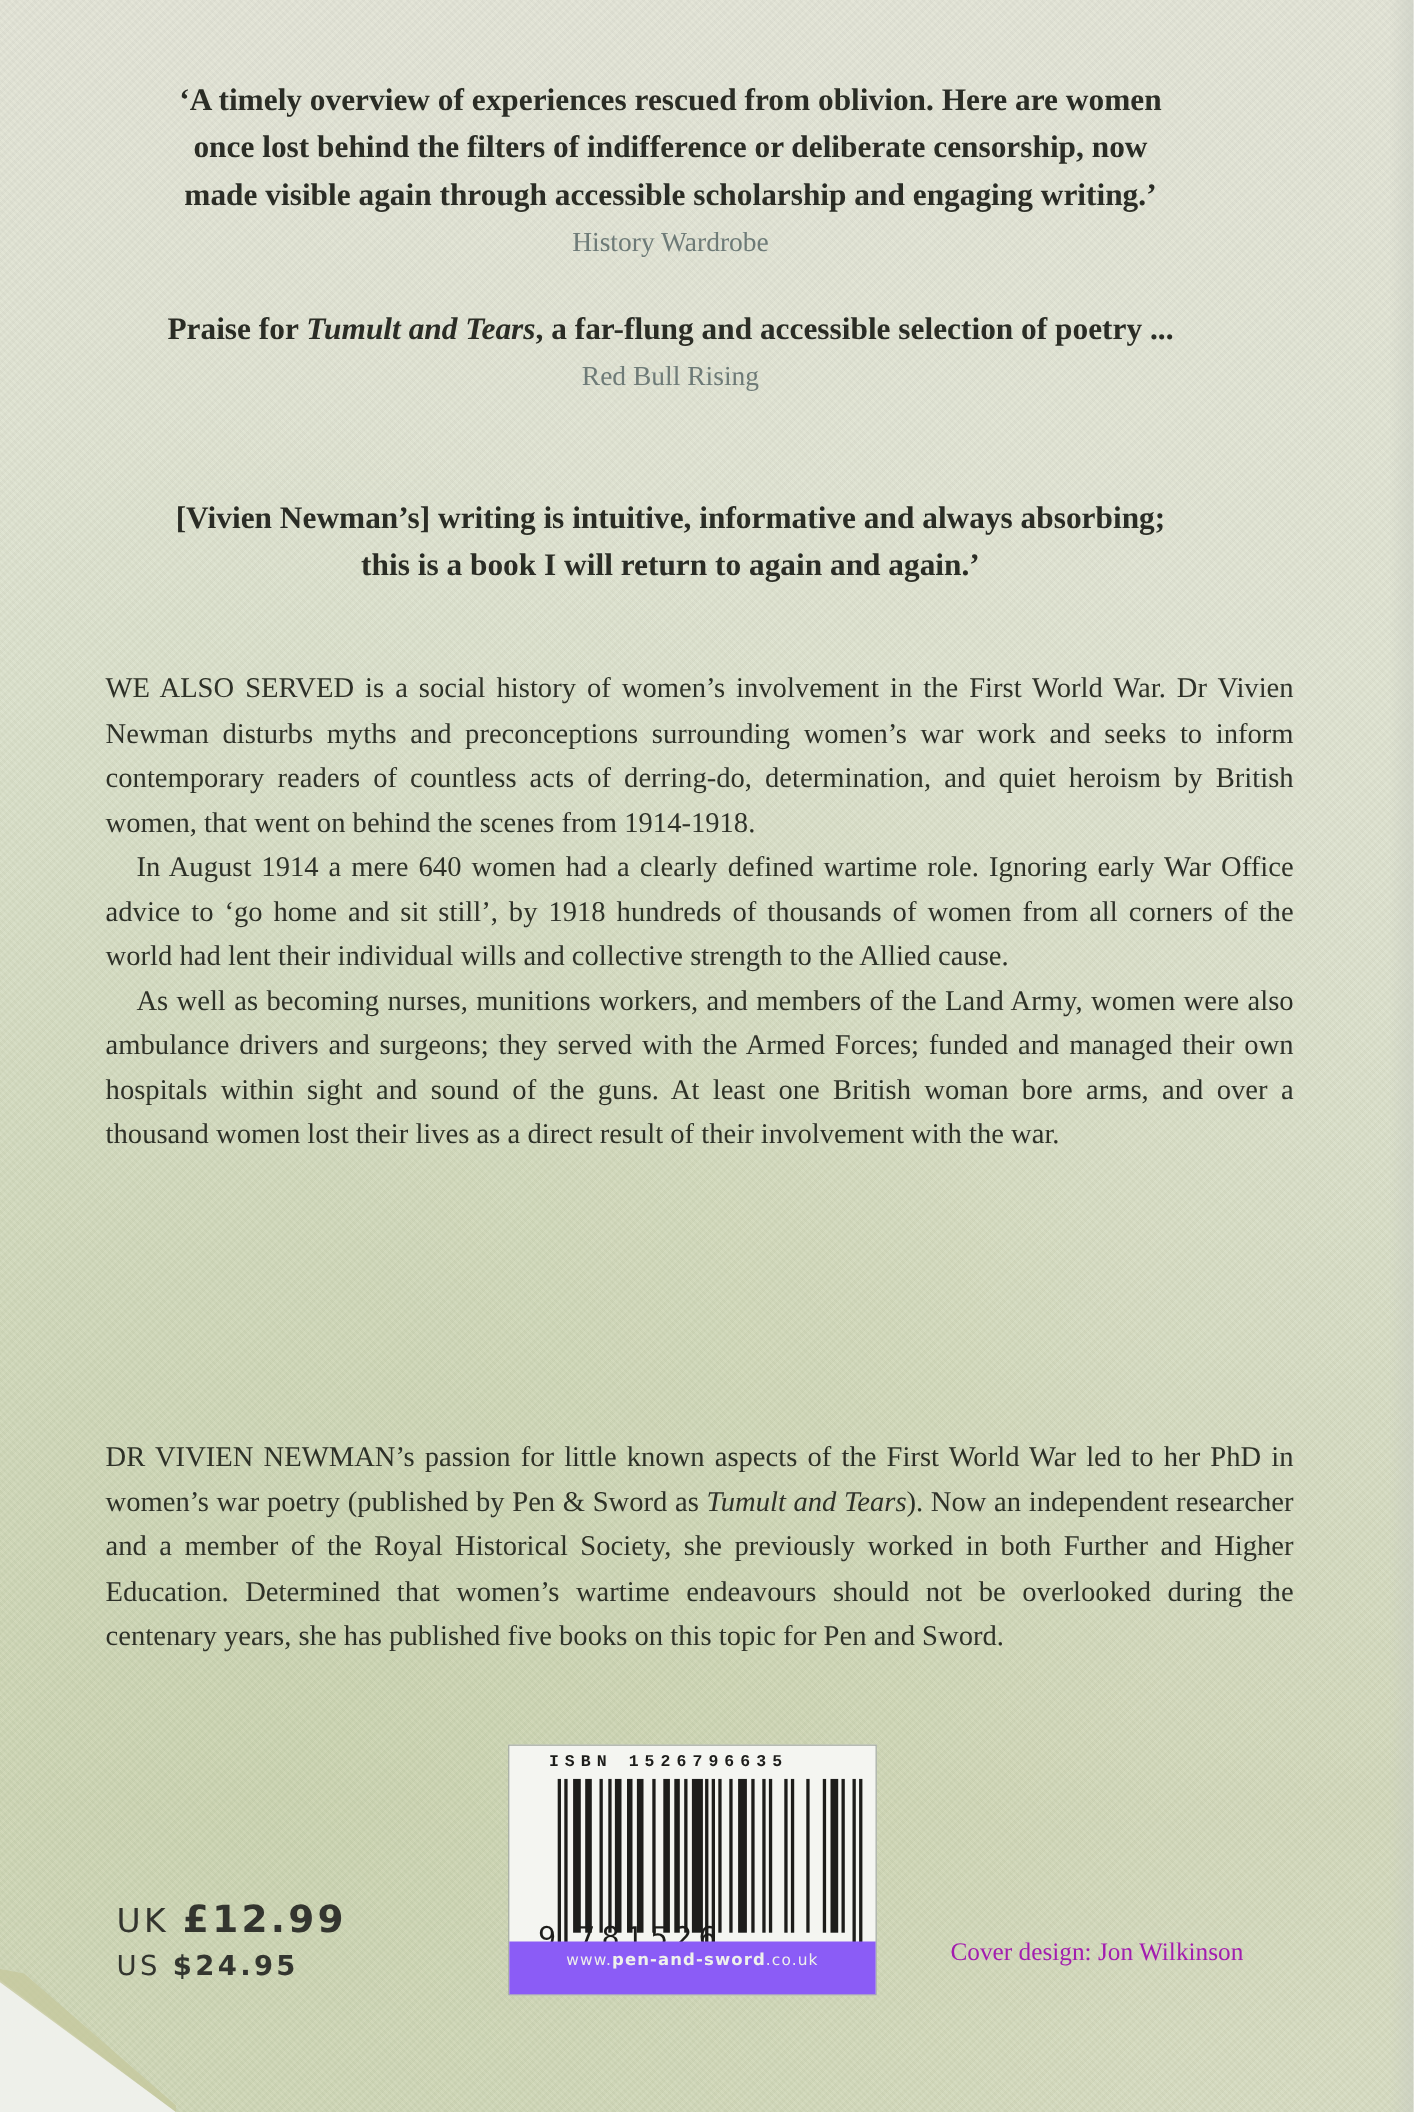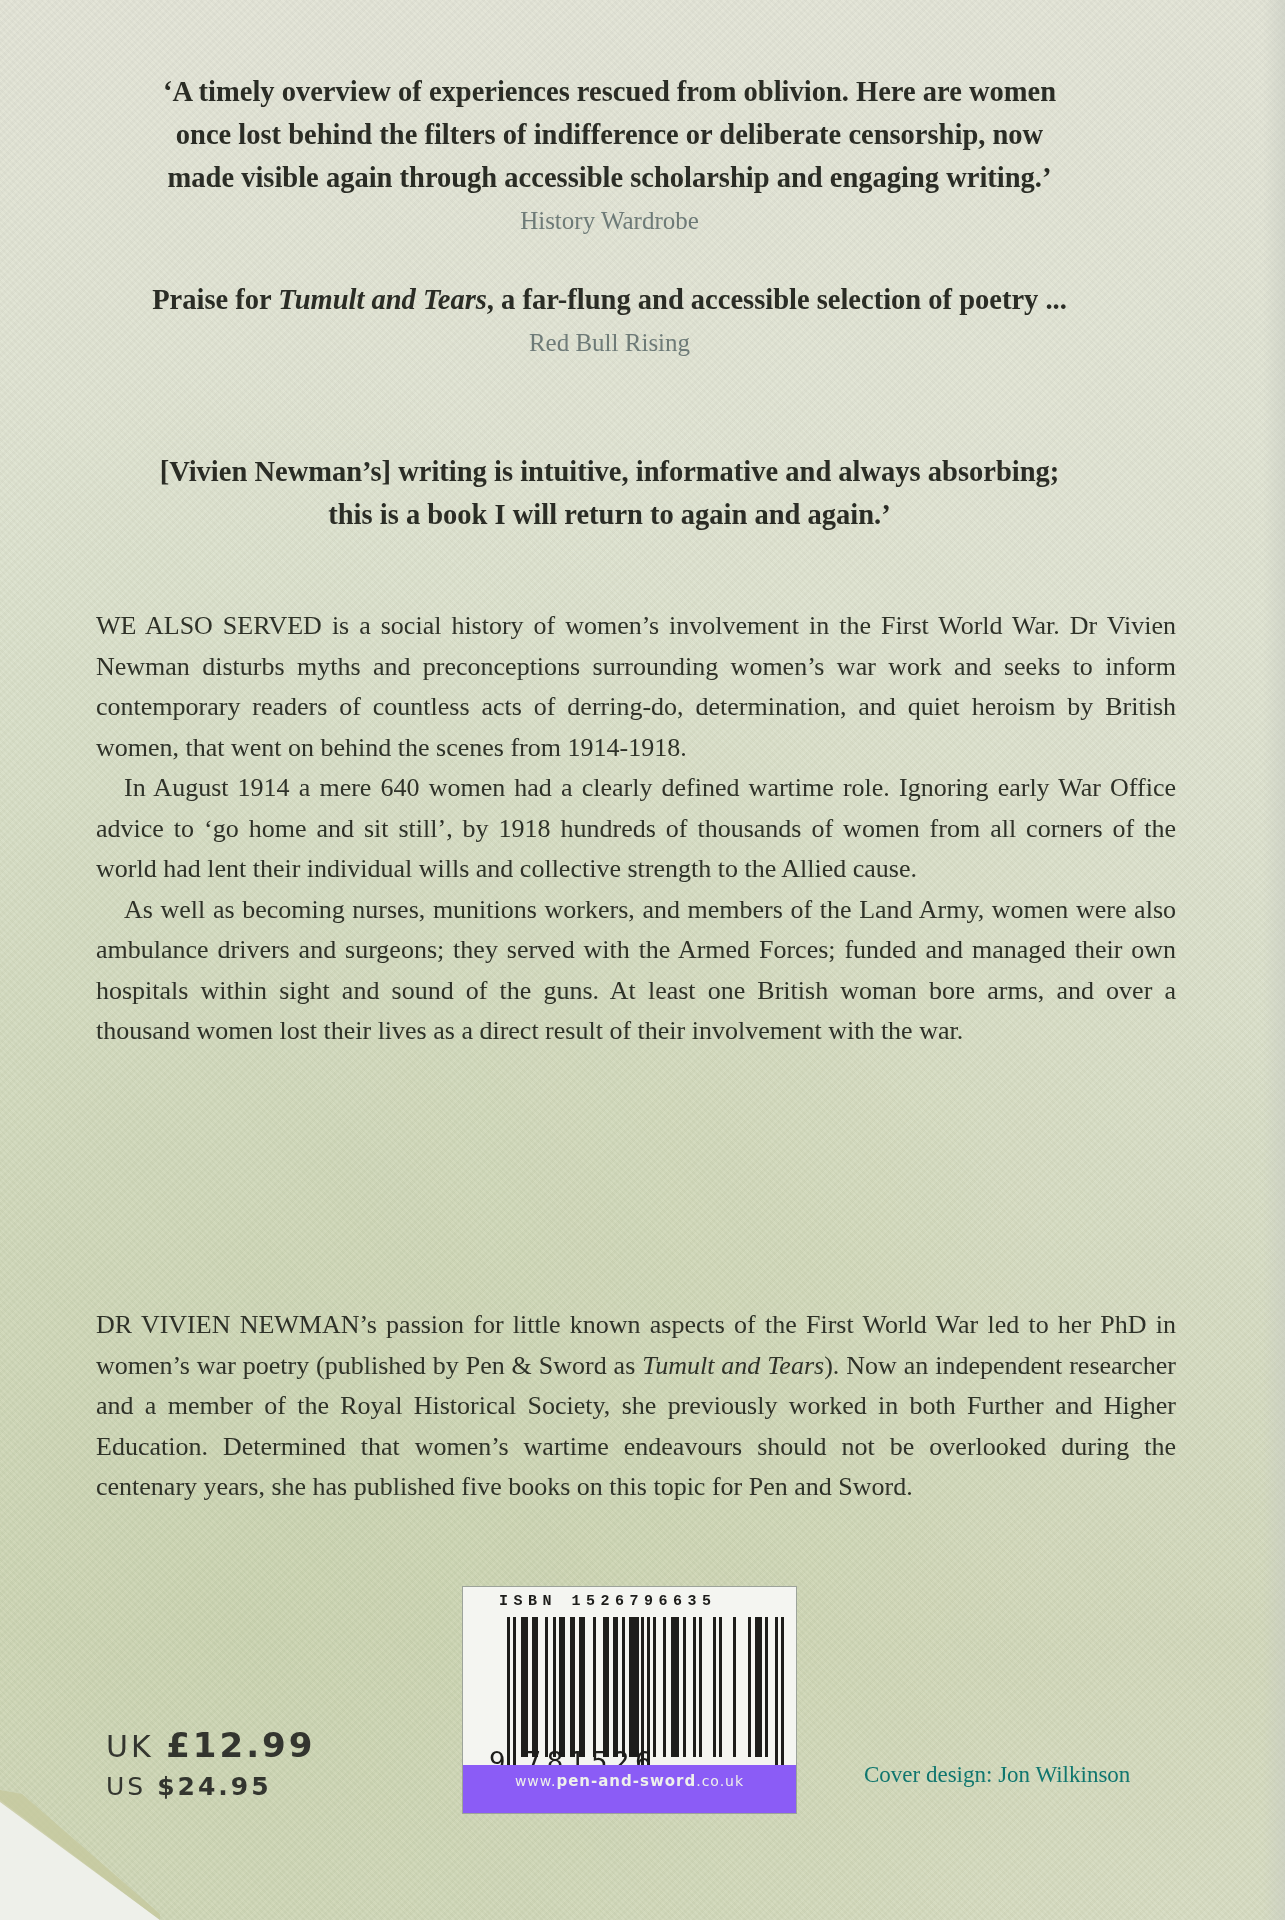--- a/index.html
+++ b/index.html
@@ -145,21 +145,21 @@
       line-height: 32px;
       letter-spacing: 1px;
     }
     .url-bar .bold { font-weight: bold; font-size: 15px; }
 
     .credit {
       position: absolute;
       left: 864px;
       top: 1762px;
       font-size: 23px;
-      color: #0f766e;
+      color: #a21caf;
     }
 
     .corner-fold {
       position: absolute;
       left: 0;
       top: 1790px;
       width: 160px;
       height: 130px;
       pointer-events: none;
     }

